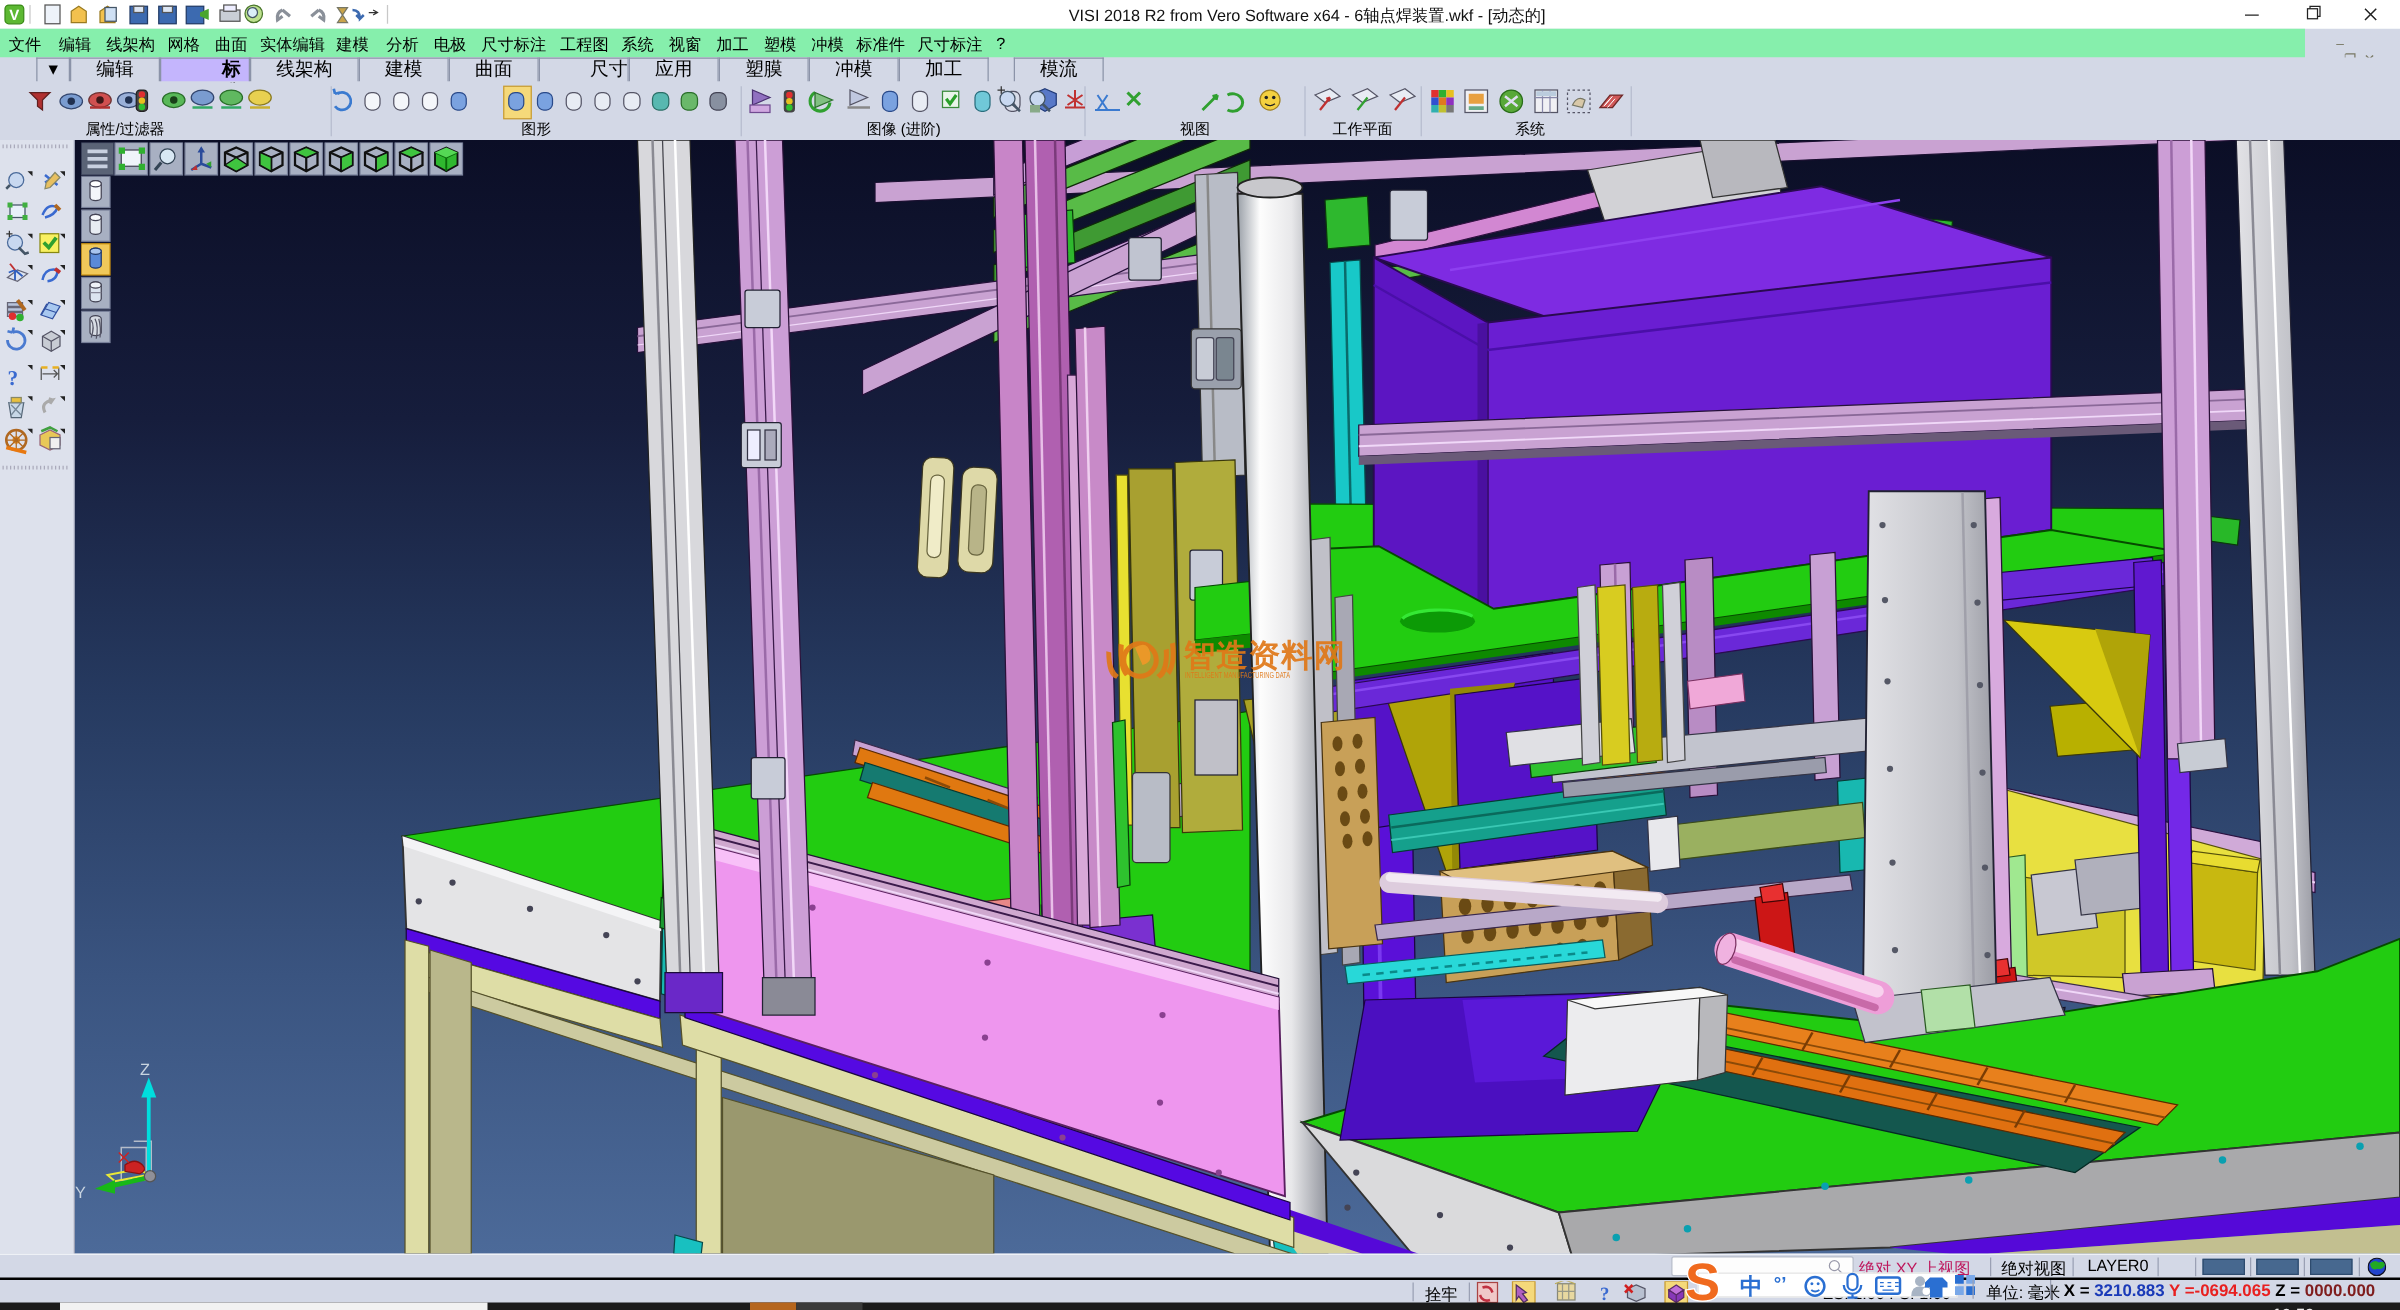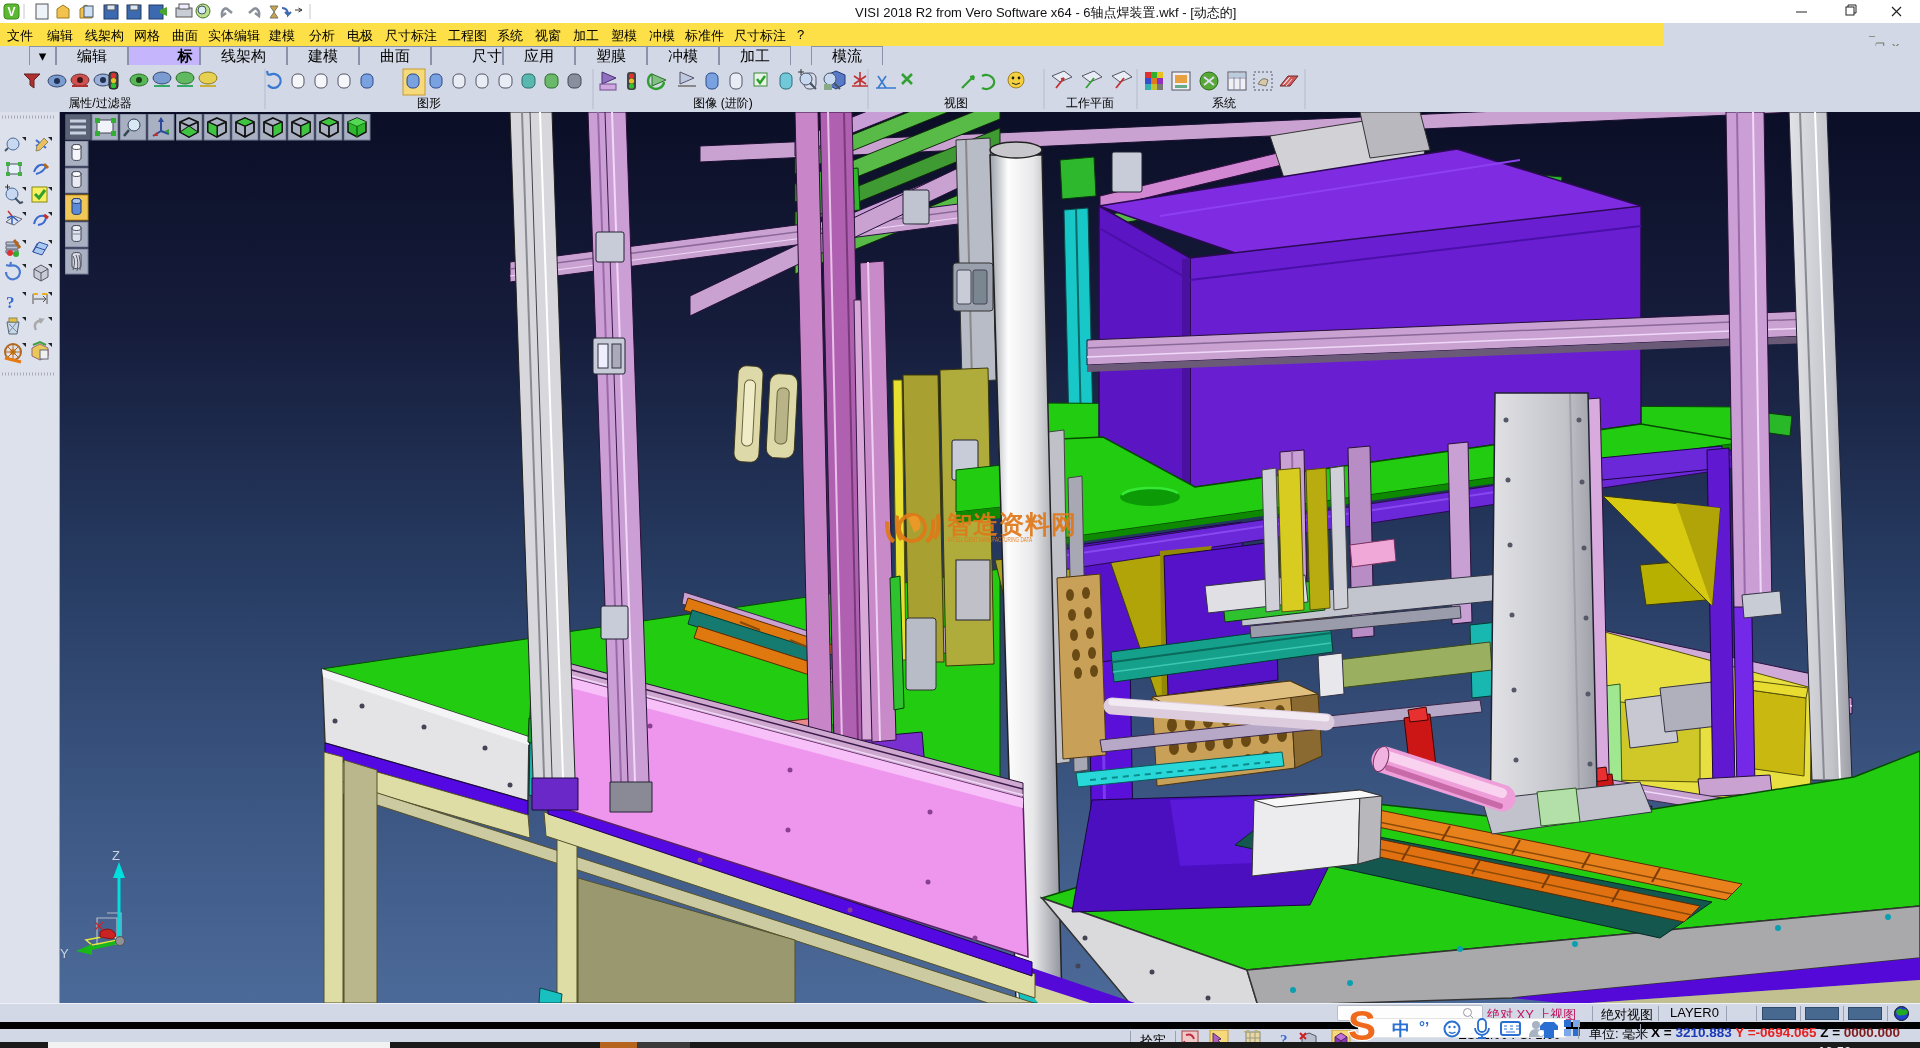--- a/index.html
+++ b/index.html
@@ -3,33 +3,33 @@
 <meta charset="utf-8">
 <style>
 * { margin:0; padding:0; box-sizing:border-box; }
 html,body { width:1920px; height:1048px; overflow:hidden; font-family:"Liberation Sans", sans-serif; }
 #root { position:absolute; top:0; left:0; width:1920px; height:1048px; background:#d3d8e6; }
 .abs { position:absolute; }
 
 #titlebar { top:0; left:0; width:1920px; height:23px; background:#ffffff; }
 #title-text { top:4px; left:855px; font-size:13px; color:#111; }
 
-#menubar { top:23px; left:0; width:1664px; height:23px; background:#fde047; font-size:13px; color:#000; }
+#menubar { top:23px; left:0; width:1844px; height:23px; background:#86efac; font-size:13px; color:#000; }
 .menuitem { position:absolute; top:4px; }
 
 #tabrow { top:46px; left:0; width:1920px; height:20px; background:#d3d8e6; }
 .tab { position:absolute; top:0; height:19px; border:1px solid #8b93a8; border-bottom:none; font-size:15px; color:#000; text-align:center; line-height:18px; background:#d3d8e6; }
 .tab.sel { background:#c4b5fd; font-weight:bold;padding-left:42px; }
 
 #ribbon { top:66px; left:0; width:1619px; height:46px; background:#d3d8e6; }
 
 #leftpanel { top:112px; left:0; width:60px; height:891px; background:#dde1ec; border-right:1px solid #9aa0b4; }
 
 #srow1 { top:1003px; left:0; width:1920px; height:19px; background:#d3d8e6; border-top:1px solid #eef1f6; font-size:13px; }
-#srow2 { top:1022px; left:0; width:1920px; height:20px; background:#d3d8e6; border-top:7px solid #000000; font-size:13px; }
+#srow2 { top:1022px; left:0; width:1920px; height:20px; background:#d3d8e6; border-top:2px solid #000000; font-size:13px; }
 #taskbar { top:1042px; left:0; width:1920px; height:6px; background:#1b1b1b; }
 .sep2 { position:absolute; top:2px; width:1px; height:15px; background:#9aa0b4; }
 .btnblue { position:absolute; top:3px; width:34px; height:13px; background:#47688f; border:1px solid #2e4b6e; }
 #viewport { top:112px; left:60px; width:1860px; height:891px; }
 </style>
 </head>
 <body>
 <div id="root">
 
   <div class="abs" id="titlebar">

